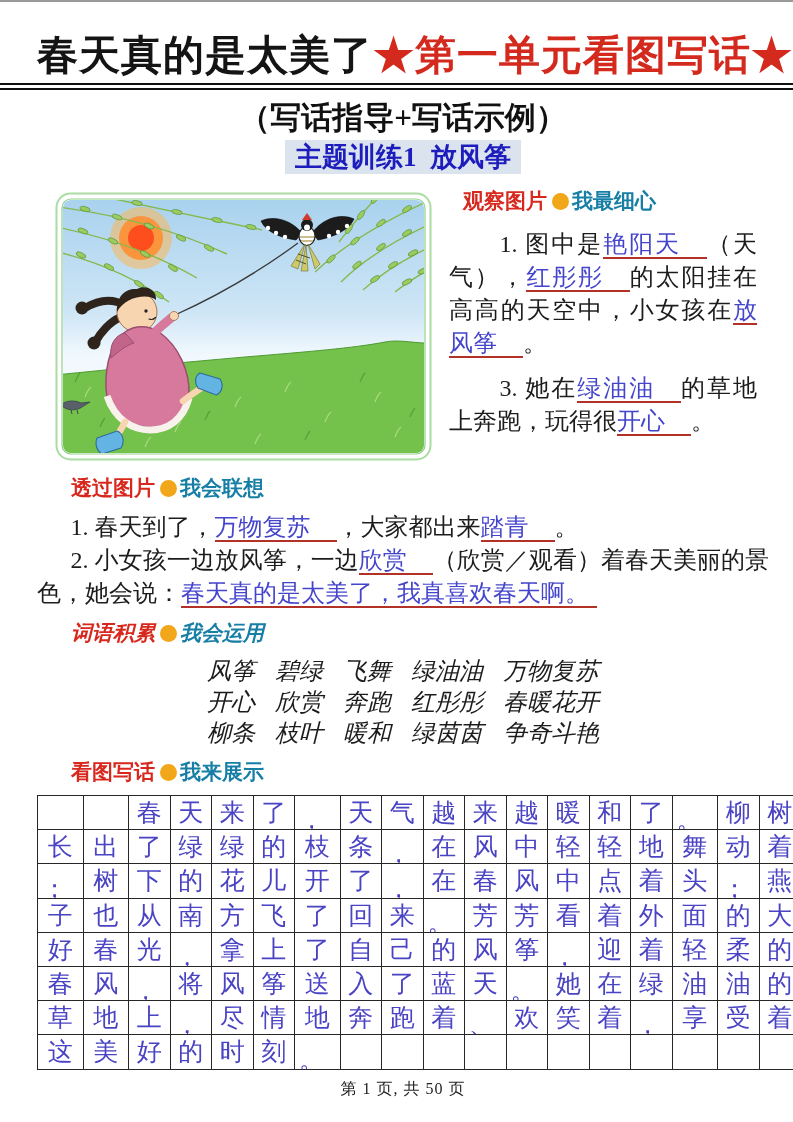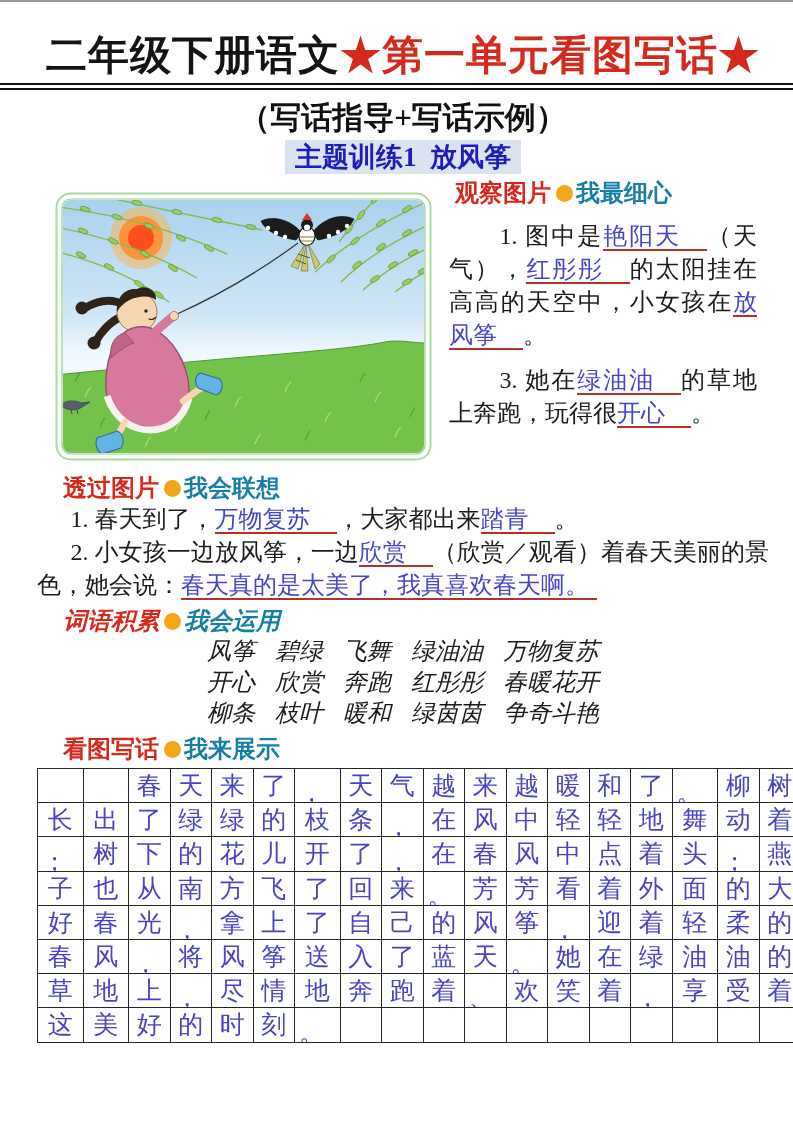--- a/index.html
+++ b/index.html
@@ -31,21 +31,21 @@
     font-size:31px;font-weight:bold;line-height:38px;color:#111;
   }
   .topic-wrap{text-align:center;margin-top:3px;}
   .topic{
     display:inline-block;background:#dbe4ee;
     color:#1d1dbe;font-size:27px;font-weight:bold;
     line-height:32px;padding:1px 10px;white-space:pre;
   }
   
   .sec{
-    margin:0;font-size:24px;font-weight:bold;line-height:30px;
+    margin:8px;font-size:21px;font-weight:bold;line-height:30px;
     display:flex;align-items:center;
   }
   .sec .red{color:#d8281e;}
   .sec .teal{color:#177fa5;}
   .sec .dot{
     display:inline-block;width:17px;height:17px;border-radius:50%;
     background:#f2a71a;margin:0 3px 0 5px;flex:none;
   }
   .indent1{padding-left:26px;}
   .indent2{padding-left:18px;}
@@ -74,21 +74,21 @@
   }
   table.grid td.punct{text-align:left;vertical-align:bottom;padding-left:4px;line-height:18px;}
   
   .footer{margin-top:9px;text-align:center;font-size:16px;color:#222;letter-spacing:1px;}
 </style>
 </head>
 <body>
 
 <div class="page">
 
-  <h1 class="main-title"><span class="t-black">二年级下册语文</span><span class="t-red">★第一单元看图写话★</span></h1>
+  <h1 class="main-title"><span class="t-black">春天真的是太美了</span><span class="t-red">★第一单元看图写话★</span></h1>
 
   <div class="double-rule"></div>
 
   <div class="subtitle">（写话指导+写话示例）</div>
 
   <div class="topic-wrap">
     <span class="topic">主题训练1  放风筝</span>
   </div>
 
   <div class="top-row">
@@ -458,14 +458,15 @@
             <td class="punct"></td>
             <td class="punct"></td>
             <td class="punct"></td>
             <td class="punct"></td>
             <td class="punct"></td>
           </tr>
         </tbody>
     </table>
   </div>
 
+  <div class="footer">第 1 页, 共 50 页</div>
 
 </div>
 
 </body></html>

